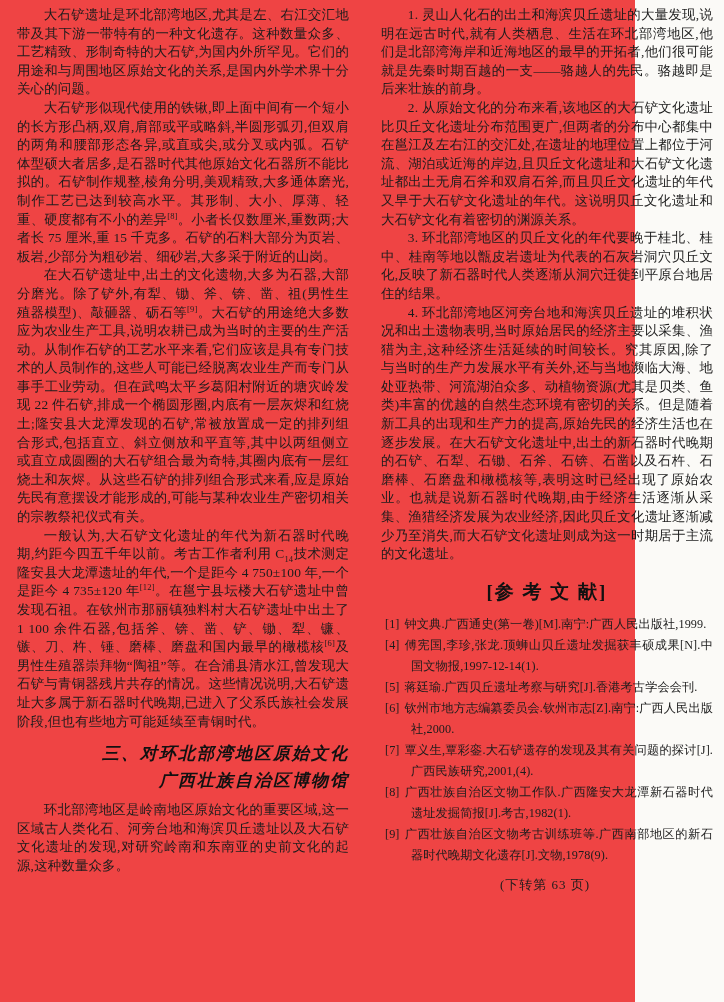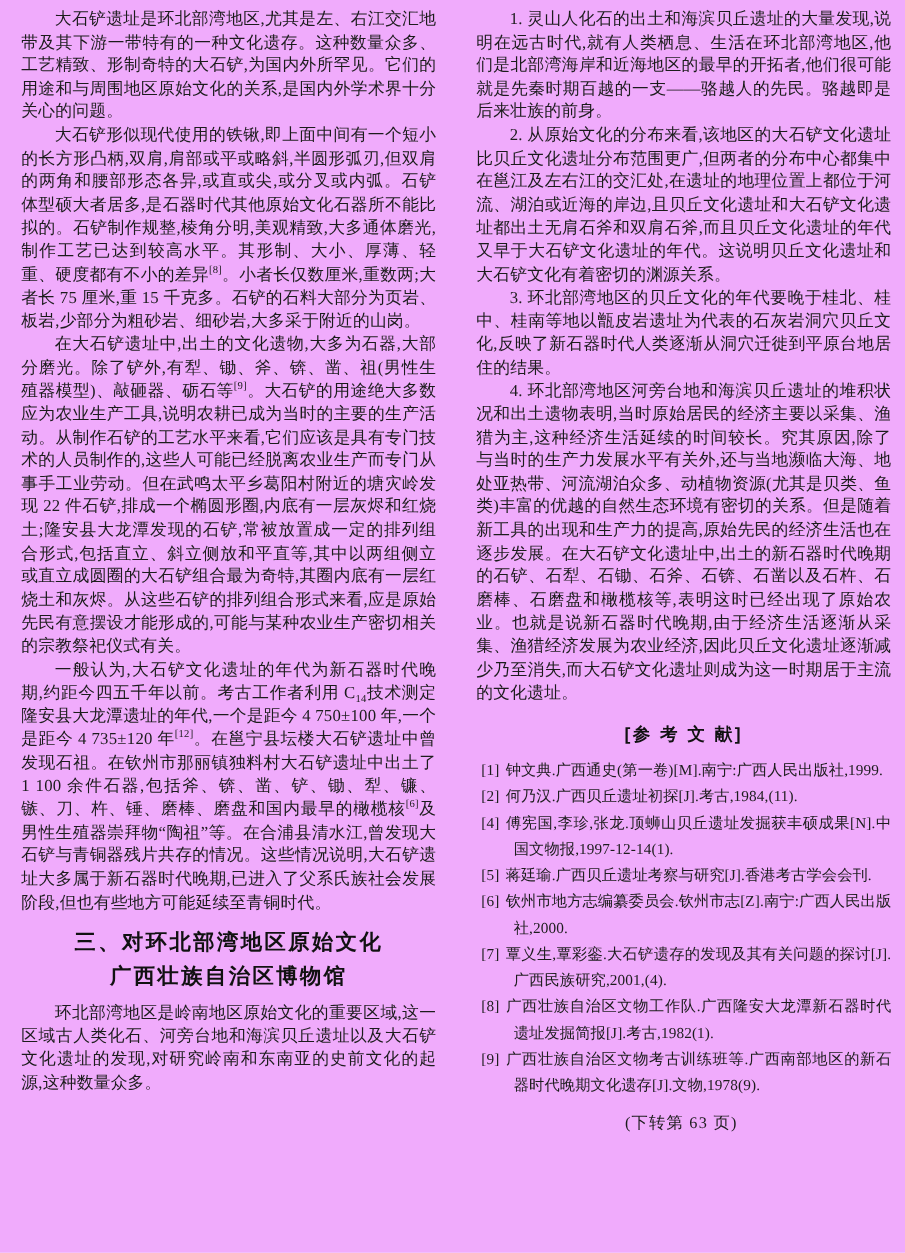--- a/index.html
+++ b/index.html
@@ -5,22 +5,22 @@
   html, body { margin: 0; padding: 0; }
   body {
     width: 724px; height: 1002px;
     background: #fbfaf7;
     font-family: "Liberation Serif", "DejaVu Serif", serif;
     color: #1c1c1c;
     overflow: hidden;
   }
   .page {
     position: relative;
-    width: 724px; height: 1002px;
-    background: #f0abfc;
+    width: 635px; height: 1002px;
+    background: #ef4444;
   }
   .col { position: absolute; top: 6px; }
   .col-left  { left: 17px;  width: 332px; }
   .col-right { left: 381px; width: 332px; }
 
   p.body-par {
     margin: 0;
     font-size: 13.4px;
     line-height: 18.6px;
     text-align: justify;
@@ -29,30 +29,31 @@
   }
   sup { font-size: 8.5px; line-height: 0; }
   sub { font-size: 8.5px; line-height: 0; }
 
   .sec-heading {
     margin: 9px 0 7px 0;
     font-family: "Liberation Sans", "DejaVu Sans", sans-serif;
     font-weight: bold;
     font-size: 17px;
     line-height: 27px;
-    text-align: center;
+    text-align: right;
     letter-spacing: 2px;
     color: #111;
+    font-style: italic;
   }
 
   .ref-heading {
     margin: 15px 0 9px 0;
-    font-family: Liberation Sans, sans-serif;
+    font-family: Liberation Serif, serif;
     font-weight: bold;
-    font-size: 14px;
+    font-size: 19px;
     text-align: center;
     letter-spacing: 2px;
     color: #111;
   }
 
   .ref-item {
     margin: 0;
     font-size: 12.2px;
     line-height: 21px;
     text-align: justify;
@@ -98,21 +99,20 @@
         <p class="body-par">1. 灵山人化石的出土和海滨贝丘遗址的大量发现,说明在远古时代,就有人类栖息、生活在环北部湾地区,他们是北部湾海岸和近海地区的最早的开拓者,他们很可能就是先秦时期百越的一支——骆越人的先民。骆越即是后来壮族的前身。</p>
         <p class="body-par">2. 从原始文化的分布来看,该地区的大石铲文化遗址比贝丘文化遗址分布范围更广,但两者的分布中心都集中在邕江及左右江的交汇处,在遗址的地理位置上都位于河流、湖泊或近海的岸边,且贝丘文化遗址和大石铲文化遗址都出土无肩石斧和双肩石斧,而且贝丘文化遗址的年代又早于大石铲文化遗址的年代。这说明贝丘文化遗址和大石铲文化有着密切的渊源关系。</p>
         <p class="body-par">3. 环北部湾地区的贝丘文化的年代要晚于桂北、桂中、桂南等地以甑皮岩遗址为代表的石灰岩洞穴贝丘文化,反映了新石器时代人类逐渐从洞穴迁徙到平原台地居住的结果。</p>
         <p class="body-par">4. 环北部湾地区河旁台地和海滨贝丘遗址的堆积状况和出土遗物表明,当时原始居民的经济主要以采集、渔猎为主,这种经济生活延续的时间较长。究其原因,除了与当时的生产力发展水平有关外,还与当地濒临大海、地处亚热带、河流湖泊众多、动植物资源(尤其是贝类、鱼类)丰富的优越的自然生态环境有密切的关系。但是随着新工具的出现和生产力的提高,原始先民的经济生活也在逐步发展。在大石铲文化遗址中,出土的新石器时代晚期的石铲、石犁、石锄、石斧、石锛、石凿以及石杵、石磨棒、石磨盘和橄榄核等,表明这时已经出现了原始农业。也就是说新石器时代晚期,由于经济生活逐渐从采集、渔猎经济发展为农业经济,因此贝丘文化遗址逐渐减少乃至消失,而大石铲文化遗址则成为这一时期居于主流的文化遗址。</p>
       </div>
 
     <h4 class="ref-heading">[参 考 文 献]</h4>
 
     <div id="references">
         <p class="ref-item"><span class="ref-label">[1]</span>钟文典.广西通史(第一卷)[M].南宁:广西人民出版社,1999.</p>
-        <p class="ref-item"><span class="ref-label">[2]</span>何乃汉.广西贝丘遗址初探[J].考古,1984,(11).</p>
         <p class="ref-item"><span class="ref-label">[4]</span>傅宪国,李珍,张龙.顶蛳山贝丘遗址发掘获丰硕成果[N].中国文物报,1997-12-14(1).</p>
         <p class="ref-item"><span class="ref-label">[5]</span>蒋廷瑜.广西贝丘遗址考察与研究[J].香港考古学会会刊.</p>
         <p class="ref-item"><span class="ref-label">[6]</span>钦州市地方志编纂委员会.钦州市志[Z].南宁:广西人民出版社,2000.</p>
         <p class="ref-item"><span class="ref-label">[7]</span>覃义生,覃彩銮.大石铲遗存的发现及其有关问题的探讨[J].广西民族研究,2001,(4).</p>
         <p class="ref-item"><span class="ref-label">[8]</span>广西壮族自治区文物工作队.广西隆安大龙潭新石器时代遗址发掘简报[J].考古,1982(1).</p>
         <p class="ref-item"><span class="ref-label">[9]</span>广西壮族自治区文物考古训练班等.广西南部地区的新石器时代晚期文化遗存[J].文物,1978(9).</p>
       </div>
 
     <div class="footer-note">(下转第 63 页)</div>
   </div>

